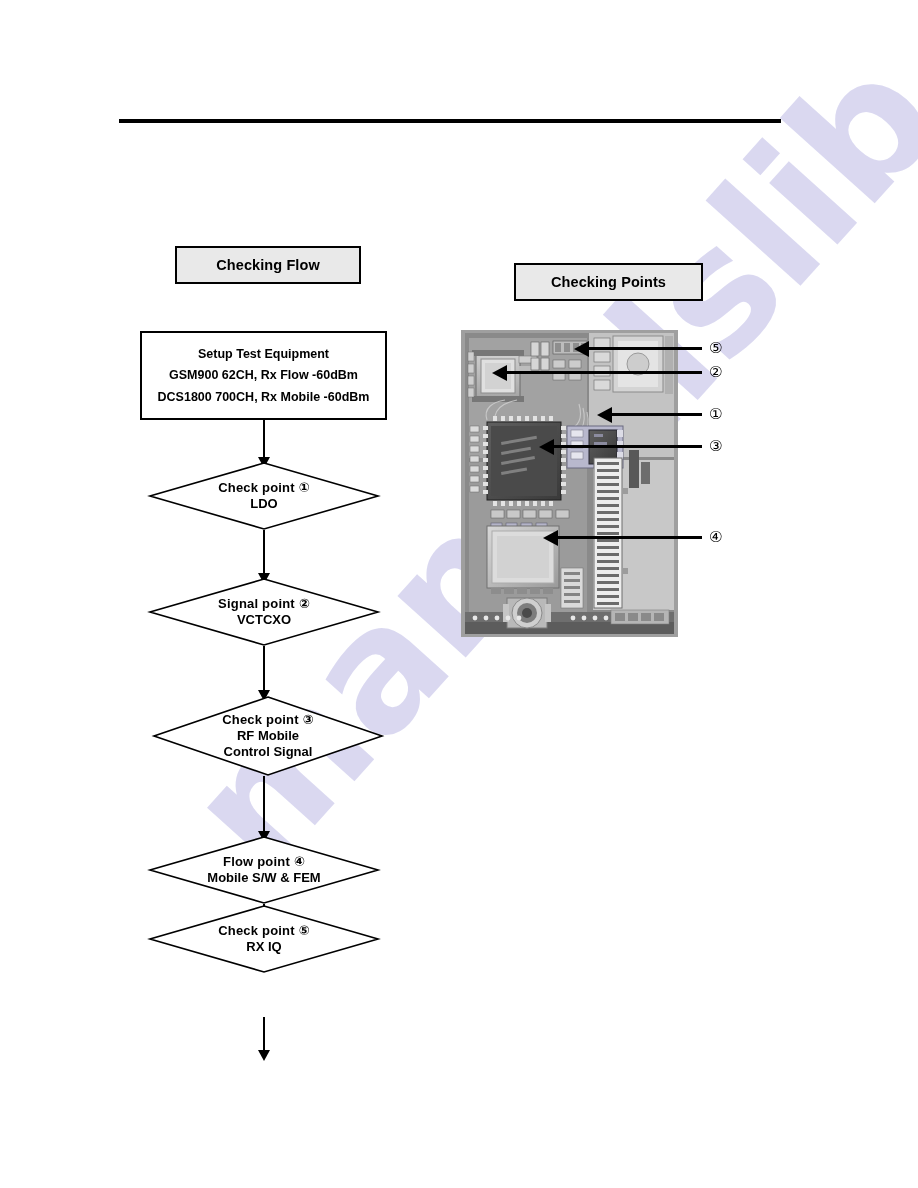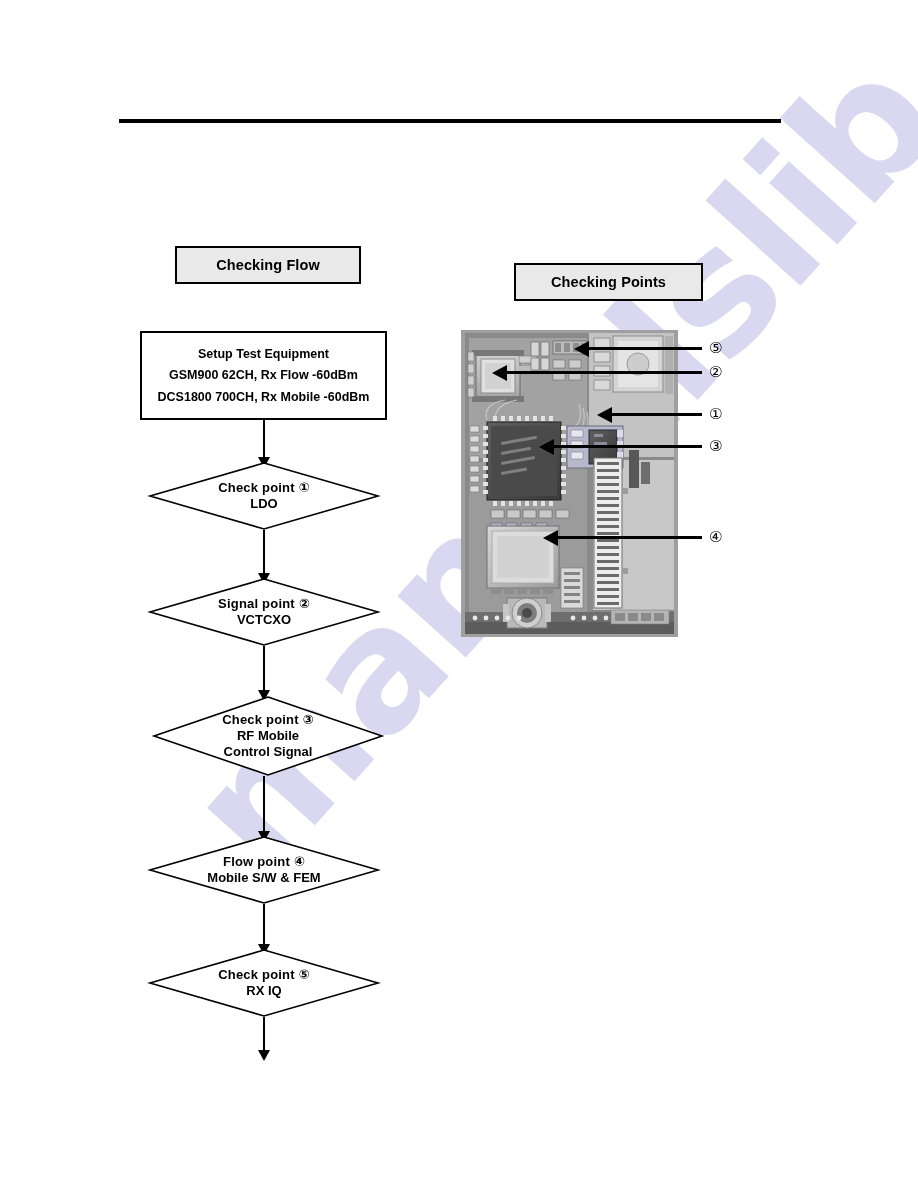--- a/index.html
+++ b/index.html
@@ -183,21 +183,21 @@
       <div class="r1">Flow point ④</div>
       <div>Mobile S/W &amp; FEM</div>
     </div>
   </div>
 
   <div class="conn" style="left:263px;top:904px;">
     <div class="stem" style="height:45px;"></div>
     <div class="head" style="top:40px;"></div>
   </div>
 
-  <div class="dia" id="dia5" style="left:149px;top:949px;width:230px;height:68px;">
+  <div class="dia" id="dia5" style="left:149px;top:905px;width:230px;height:68px;">
     <svg width="230" height="68" viewBox="0 0 230 68" aria-hidden="true">
       <polygon points="115,1 229,34 115,67 1,34" fill="#ffffff" stroke="#000000" stroke-width="1.6"></polygon>
     </svg>
     <div class="lbl">
       <div class="r1">Check point ⑤</div>
       <div>RX IQ</div>
     </div>
   </div>
 
   <div class="conn" style="left:263px;top:1017px;">

